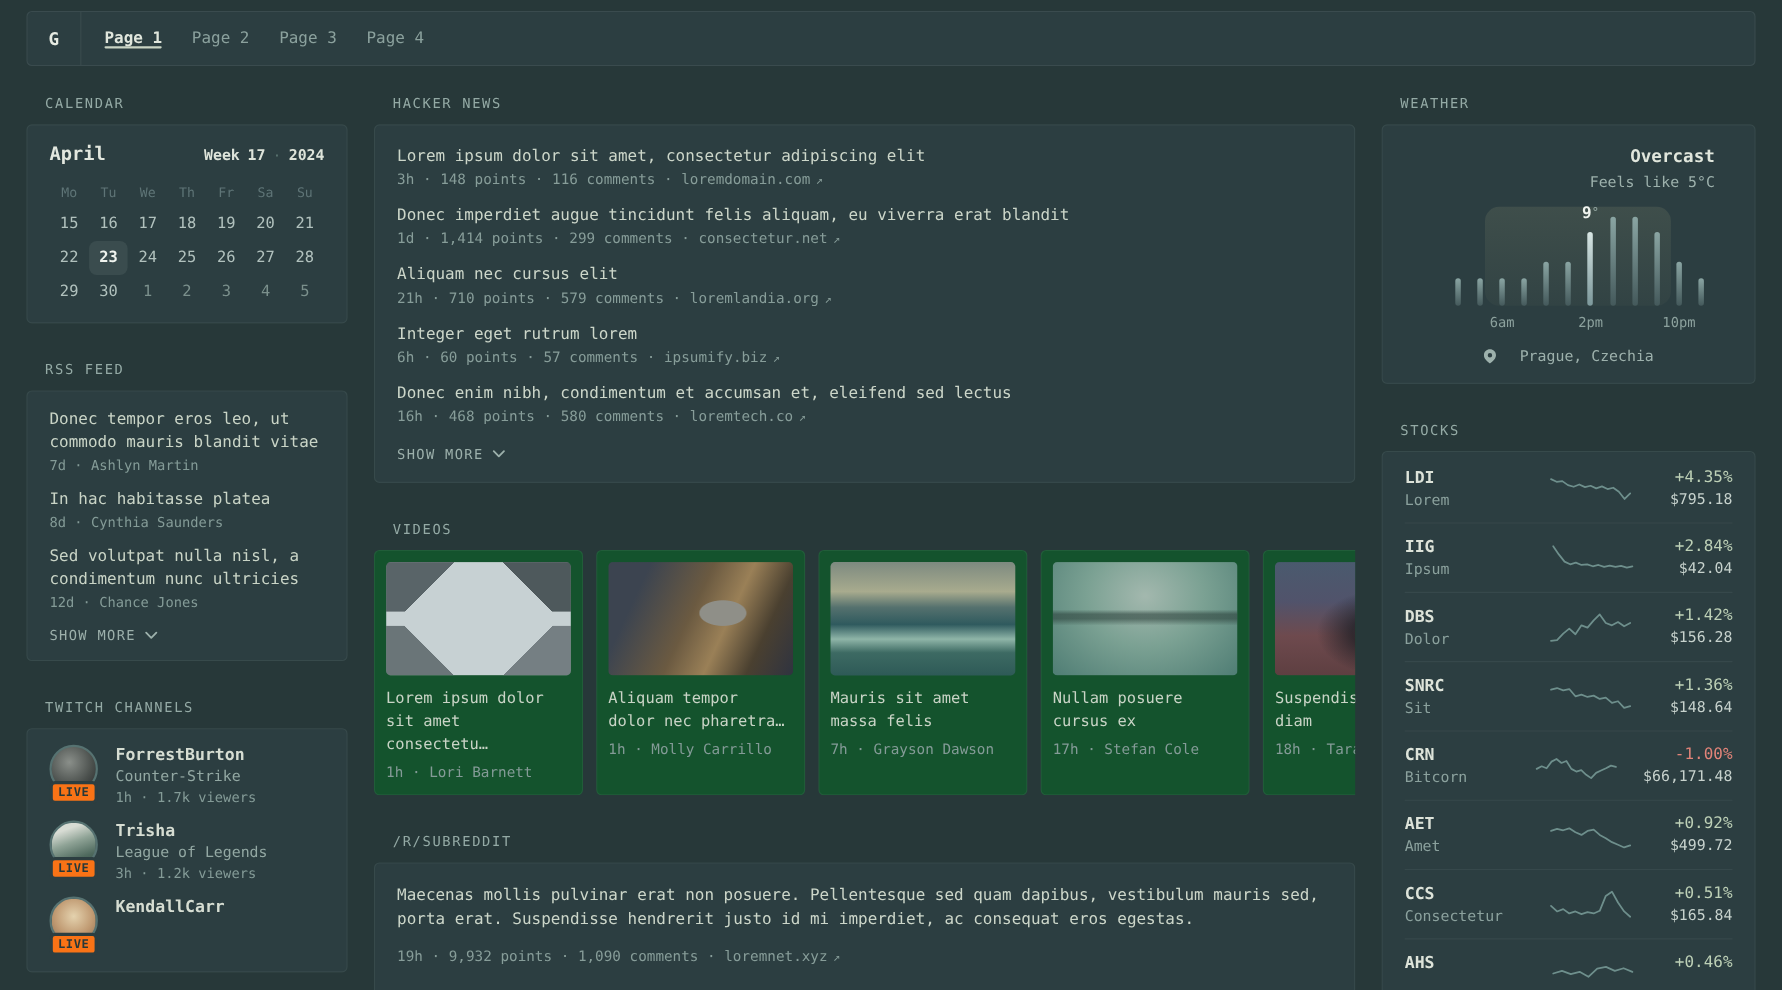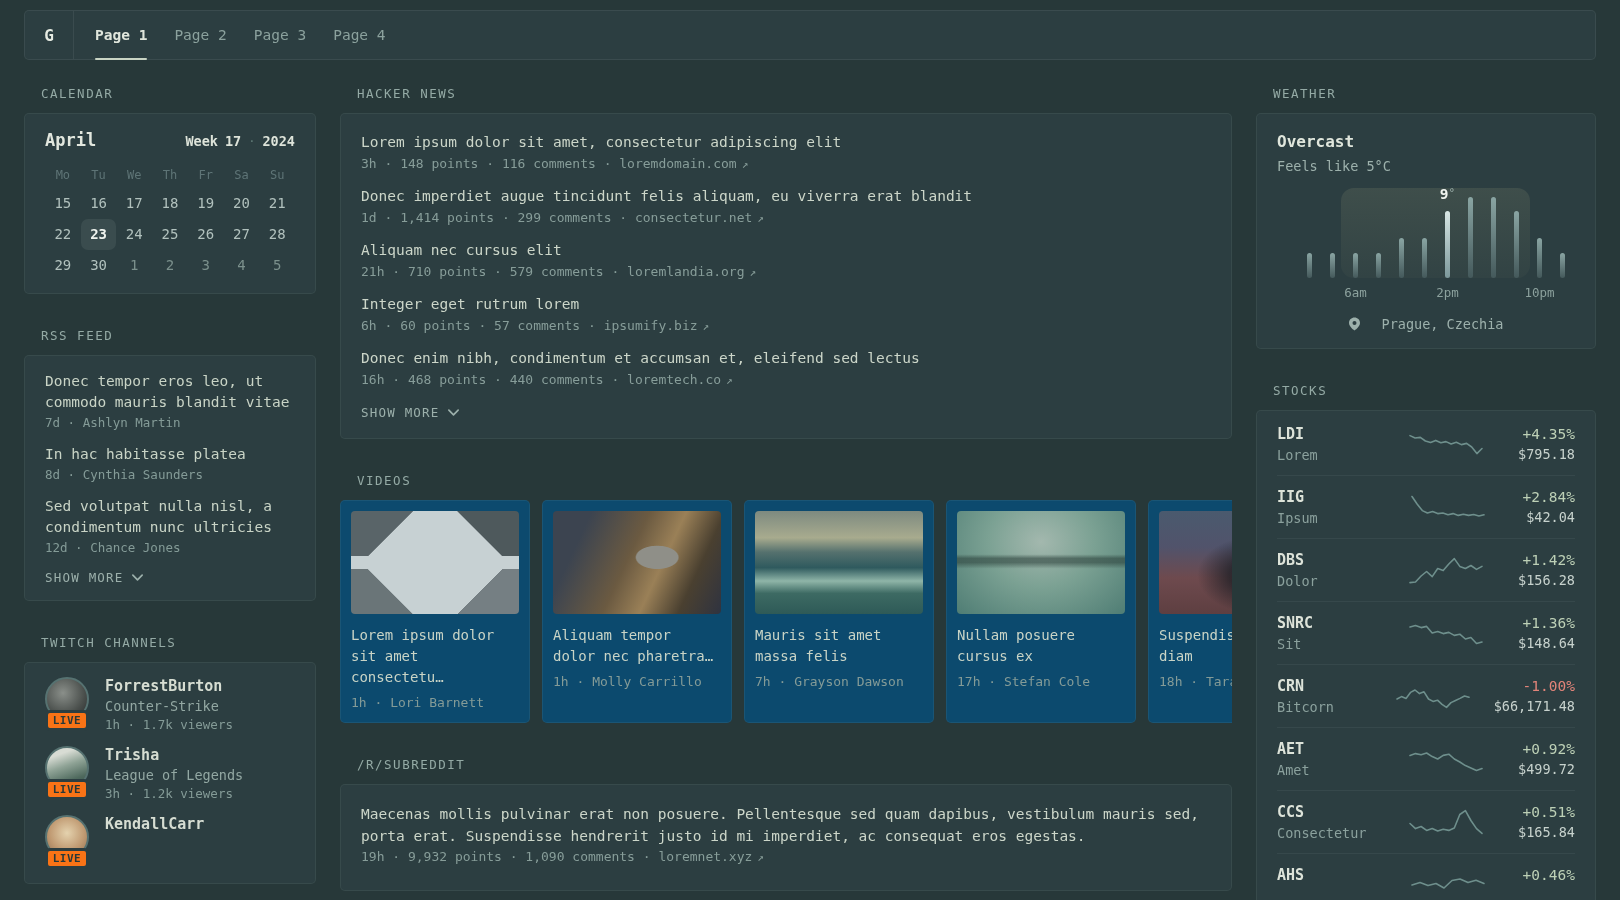--- a/index.html
+++ b/index.html
@@ -15,21 +15,21 @@
   .navbar {
     height:50px; display:flex; align-items:stretch;
     background:#2c3e41; border:1px solid rgba(196,216,210,0.09);
     border-radius:5px; margin-bottom:26px;
   }
   .logo-box {
     width:49px; display:flex; align-items:center; justify-content:center;
     border-right:1px solid rgba(196,216,210,0.09);
     color:#e6ebe2; font-size:16px; font-weight:bold; cursor:pointer;
   }
-  .tabs { display:flex; padding-left:21px; gap:27px; }
+  .tabs { display:flex; padding-left:21px; gap:27px;align-items:center; }
   .tab {
     display:flex; align-items:center; position:relative;
     color:#8ba19d; font-size:14.5px; cursor:pointer; white-space:nowrap;
   }
   .tab.active { color:#e0e6dc; font-weight:600; }
   .tab.active::after {
     content:""; position:absolute; left:0; right:0; bottom:-1px; height:2px;
     background:#c9d4c4; border-radius:2px;
   }
 
@@ -94,26 +94,26 @@
   .hn { padding:18px 20px; }
   .hn-item + .hn-item { margin-top:15px; }
   .hn-title { font-size:14.5px; line-height:21px; color:#ccd6c9; cursor:pointer; }
   .hn-meta { font-size:13px; color:#879d99; margin-top:3px; }
   .domain { color:#879d99; text-decoration:none; cursor:pointer; }
   .ext-arrow { font-size:11px; margin-left:5px; color:#879d99; }
   .hn .show-more { margin-top:18px; }
 
   .reddit { padding:18px 20px 26px; }
   .rd-title { font-size:14.5px; line-height:22px; color:#ccd6c9; cursor:pointer; }
-  .rd-meta { font-size:13px; color:#879d99; margin-top:2px; }
+  .rd-meta { font-size:13px; color:#879d99; margin-top:16px; }
 
   
   .video-row { display:flex; gap:12px; overflow:hidden; }
   .video-card {
-    flex:0 0 190px; background:#0c4a6e; border:1px solid rgba(196,216,210,0.08);
+    flex:0 0 190px; background:#14532d; border:1px solid rgba(196,216,210,0.08);
     border-radius:5px; padding:10px 10px 12px; cursor:pointer;
   }
   .thumb { height:103px; border-radius:4px; margin-bottom:11px; background-repeat:no-repeat; }
   .thumb-pillars {
     background-color:#c7d1d3;
     background-image:
       linear-gradient(135deg,#596468 55%,transparent 55.5%),
       linear-gradient(225deg,#4e595c 55%,transparent 55.5%),
       linear-gradient(45deg,#6a7578 55%,transparent 55.5%),
       linear-gradient(315deg,#757f83 55%,transparent 55.5%);
@@ -137,21 +137,21 @@
   }
   .thumb-fog {
     background:
       radial-gradient(ellipse at 56% 62%, rgba(18,24,30,0.65) 0 18%, transparent 42%),
       linear-gradient(to bottom, #4a5a6e 0%, #51536b 35%, #6e4a4e 65%, #5e3f41 100%);
   }
   .v-title { font-size:14px; line-height:21px; color:#c9d4c6; white-space:pre-line; min-height:42px; }
   .v-meta { font-size:13px; color:#849b97; margin-top:7px; }
 
   
-  .weather { padding:18px 20px 16px; text-align:left; }
+  .weather { padding:18px 36px 16px; text-align:right; }
   .w-cond { font-size:16px; font-weight:bold; color:#e0e6dc; }
   .w-feels { font-size:13.5px; color:#9db1ac; margin-top:7px; }
   .wchart { position:relative; height:112px; margin-top:14px; }
   .daylight {
     position:absolute; left:21.5%; right:15%; top:0; bottom:22px;
     background:linear-gradient(to bottom, rgba(226,220,160,0.10), rgba(226,220,160,0.03));
     border-radius:13px;
   }
   .wbars {
     position:absolute; left:30px; right:10px; bottom:22px; height:84px;
@@ -349,21 +349,21 @@
             </div>
             <div class="hn-item">
               <div class="hn-title">Integer eget rutrum lorem</div>
               <div class="hn-meta">
                 <span>6h · 60 points · 57 comments · </span><a class="domain"><span>ipsumify.biz</span><span class="ext-arrow">↗</span></a>
               </div>
             </div>
             <div class="hn-item">
               <div class="hn-title">Donec enim nibh, condimentum et accumsan et, eleifend sed lectus</div>
               <div class="hn-meta">
-                <span>16h · 468 points · 440 comments · </span><a class="domain"><span>loremtech.co</span><span class="ext-arrow">↗</span></a>
+                <span>16h · 468 points · 580 comments · </span><a class="domain"><span>loremtech.co</span><span class="ext-arrow">↗</span></a>
               </div>
             </div>
           <div class="show-more">
             <span>SHOW MORE</span>
             <svg viewBox="0 0 14 11">
                 <polyline points="2,3 7,8 12,3"></polyline>
               </svg>
           </div>
         </div>
       </div>

